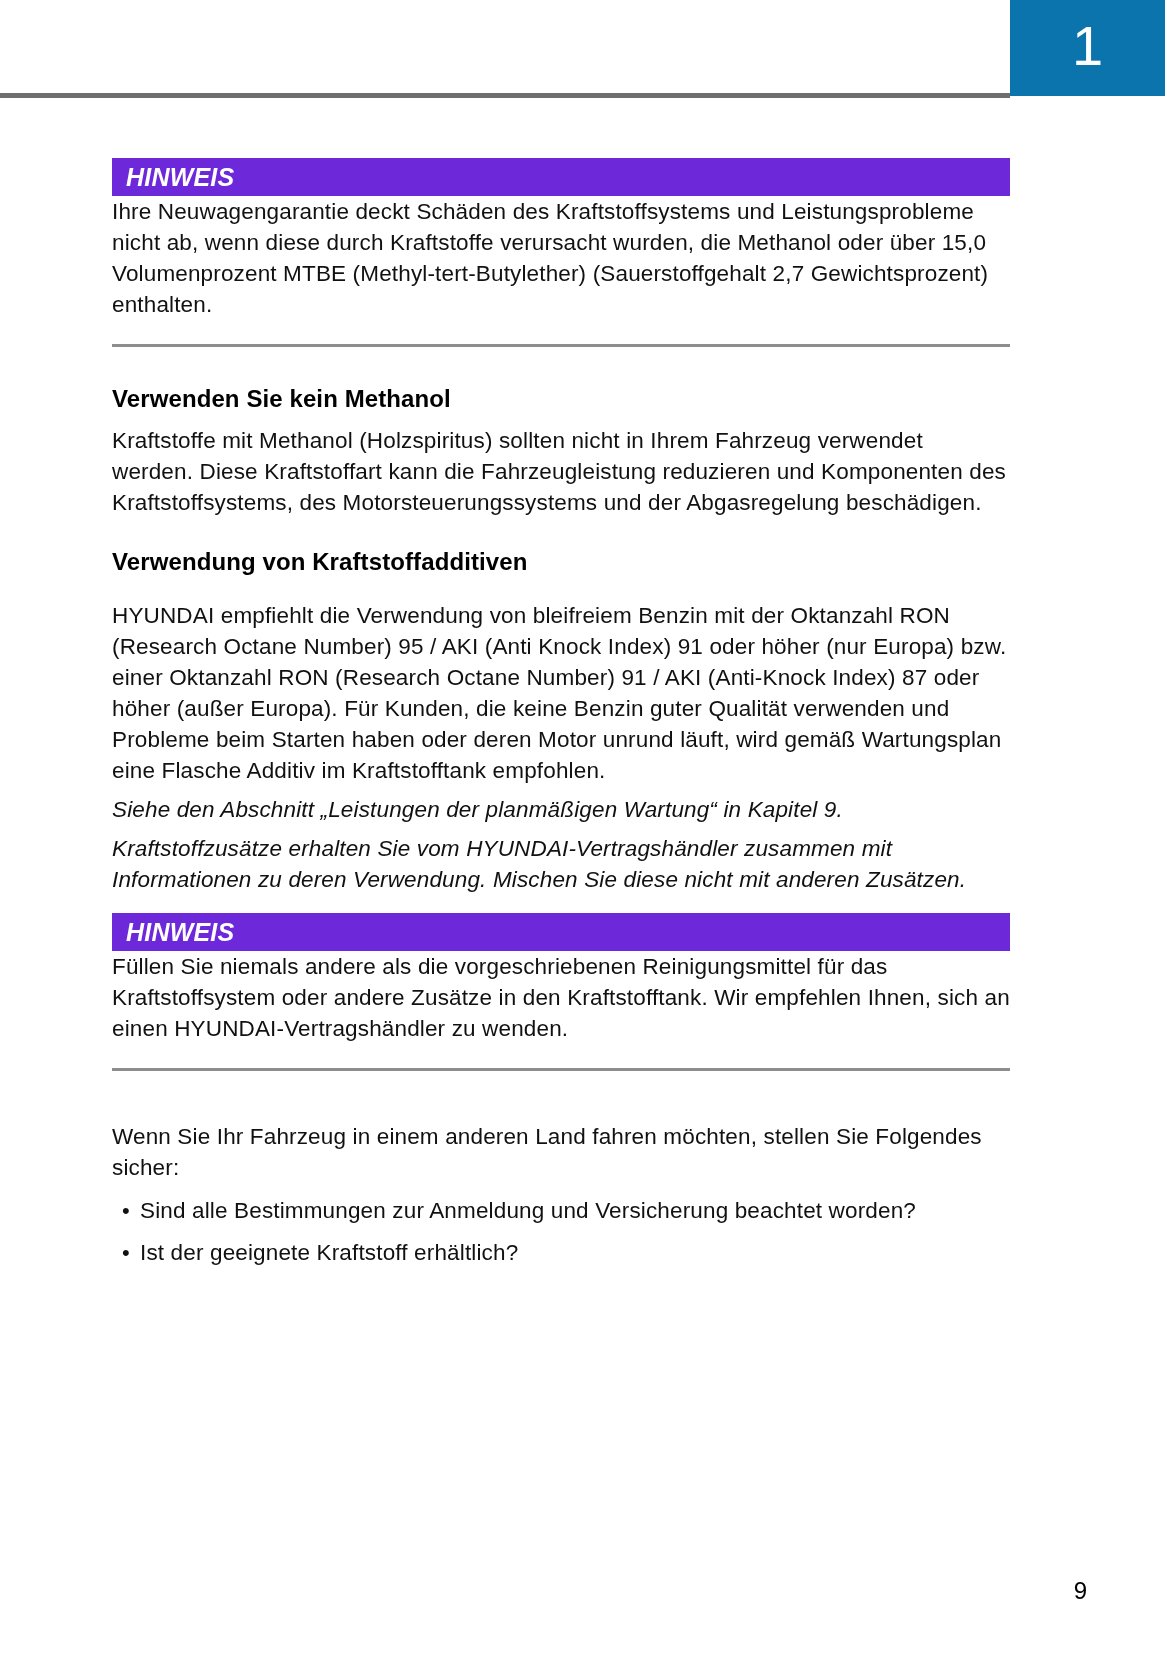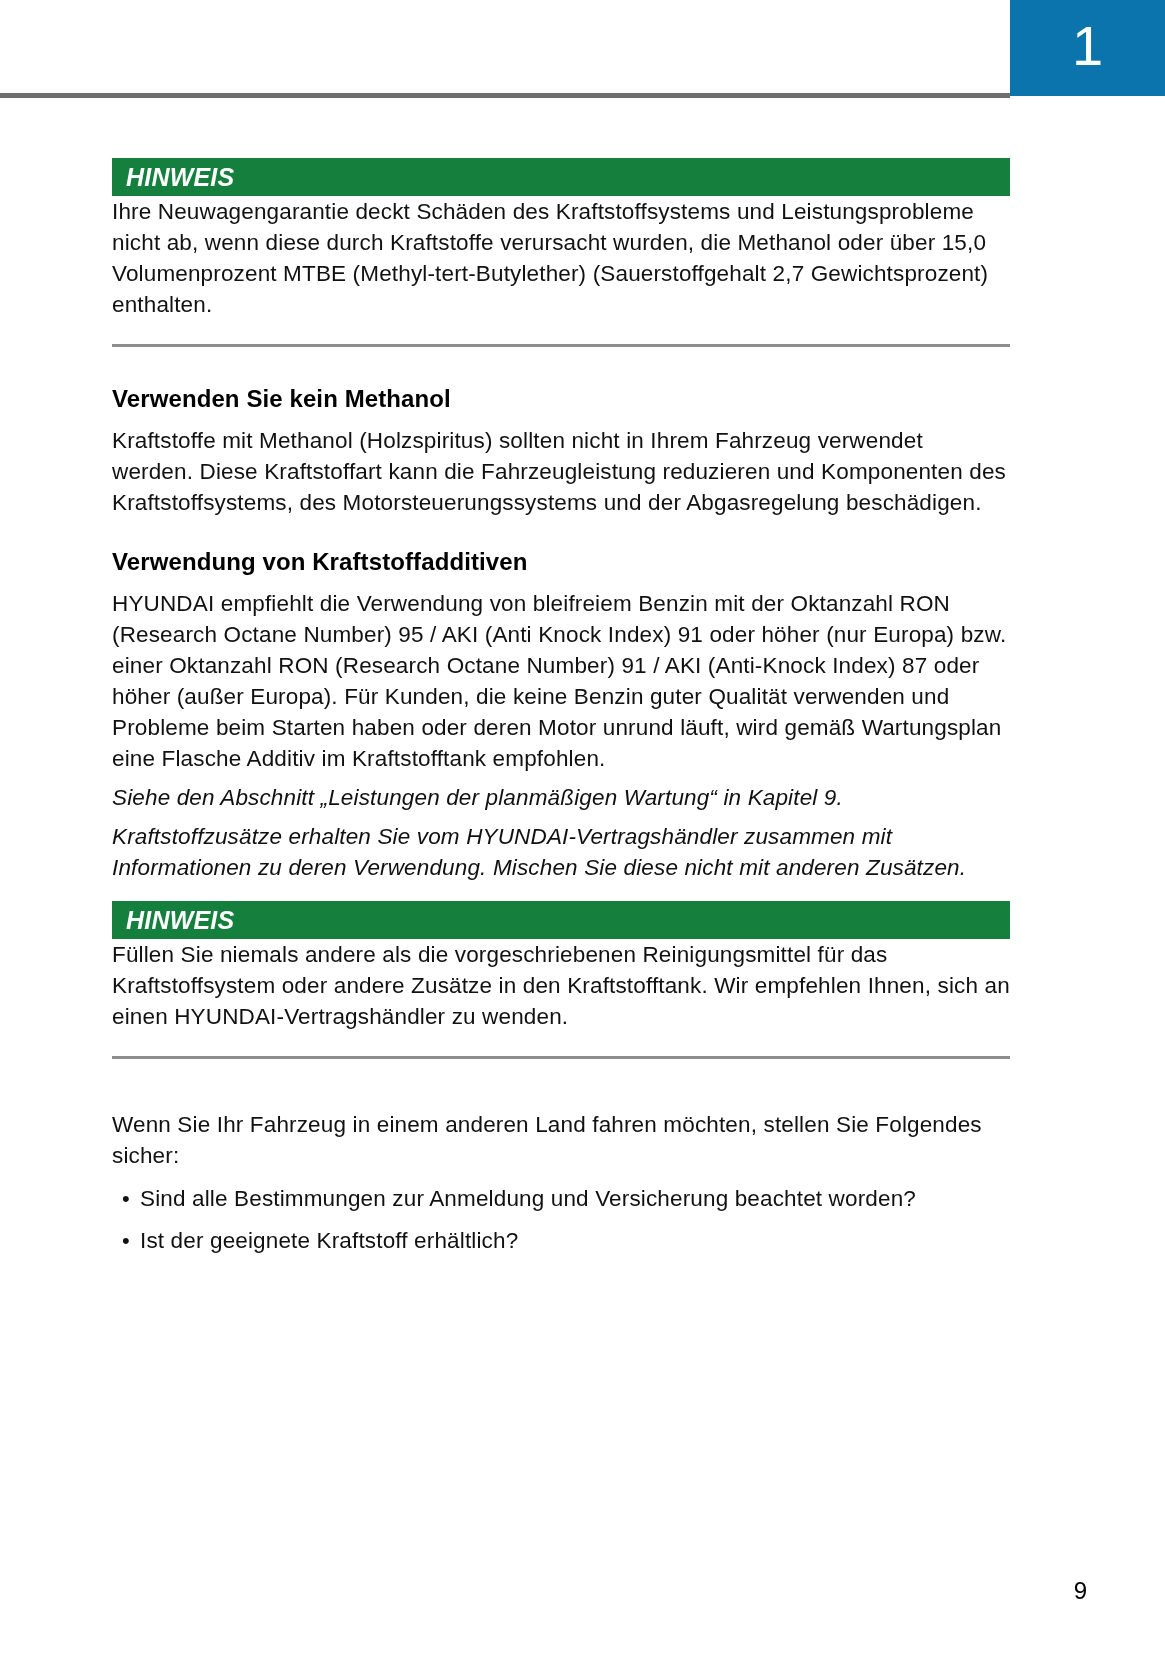--- a/index.html
+++ b/index.html
@@ -48,21 +48,21 @@
   
   .content {
     position: absolute;
     left: 112px;
     top: 158px;
     width: 898px;
   }
 
   
   .notice-bar {
-    background: #15803d;
+    background: #6d28d9;
     height: 38px;
     display: flex;
     align-items: center;
     padding: 0 0 0 14px;
     box-sizing: border-box;
   }
   .notice-bar .notice-label {
     color: #ffffff;
     font-size: 25px;
     font-weight: 700;
@@ -74,21 +74,21 @@
   
   .body-text {
     font-size: 22.5px;
     line-height: 31px;
     color: #111111;
     letter-spacing: 0.15px;
   }
   .notice-body {
   }
   .para {
-    margin-top: 0;
+    margin-top: 12px;
   }
   .para + .para {
     margin-top: 8px;
     font-style: italic;
   }
 
   
   .section-heading {
     font-size: 24px;
     font-weight: 700;

